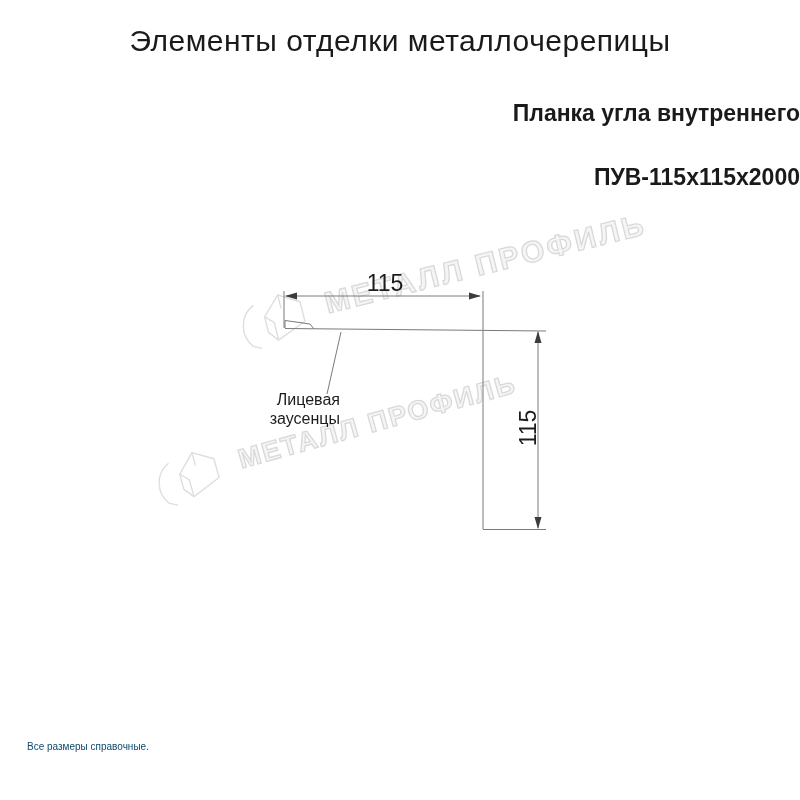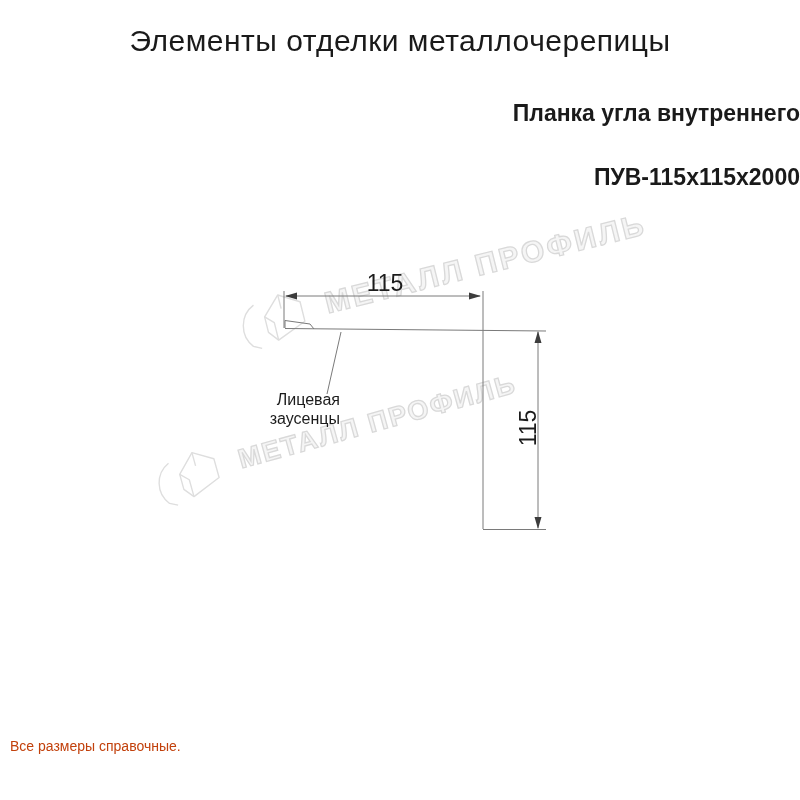--- a/index.html
+++ b/index.html
@@ -63,23 +63,23 @@
   .face-label {
     position: absolute; left: 254px; top: 390px; width: 86px;
     text-align: right;
     font-size: 16px; line-height: 19px;
     color: #1c1c1c;
     z-index: 2;
   }
 
   
   .footer {
-    position: absolute; left: 10px; top: 736px;
-    font-size: 14px; line-height: 21px;
-    color: #c2410c;
+    position: absolute; left: 27px; top: 736px;
+    font-size: 10px; line-height: 21px;
+    color: #0c4a6e;
     z-index: 2;
   }
 </style>
 </head>
 <body>
 
 <div class="page">
 
   <div class="title">Элементы отделки металлочерепицы</div>
   <div class="subtitle sub1">Планка угла внутреннего</div>

